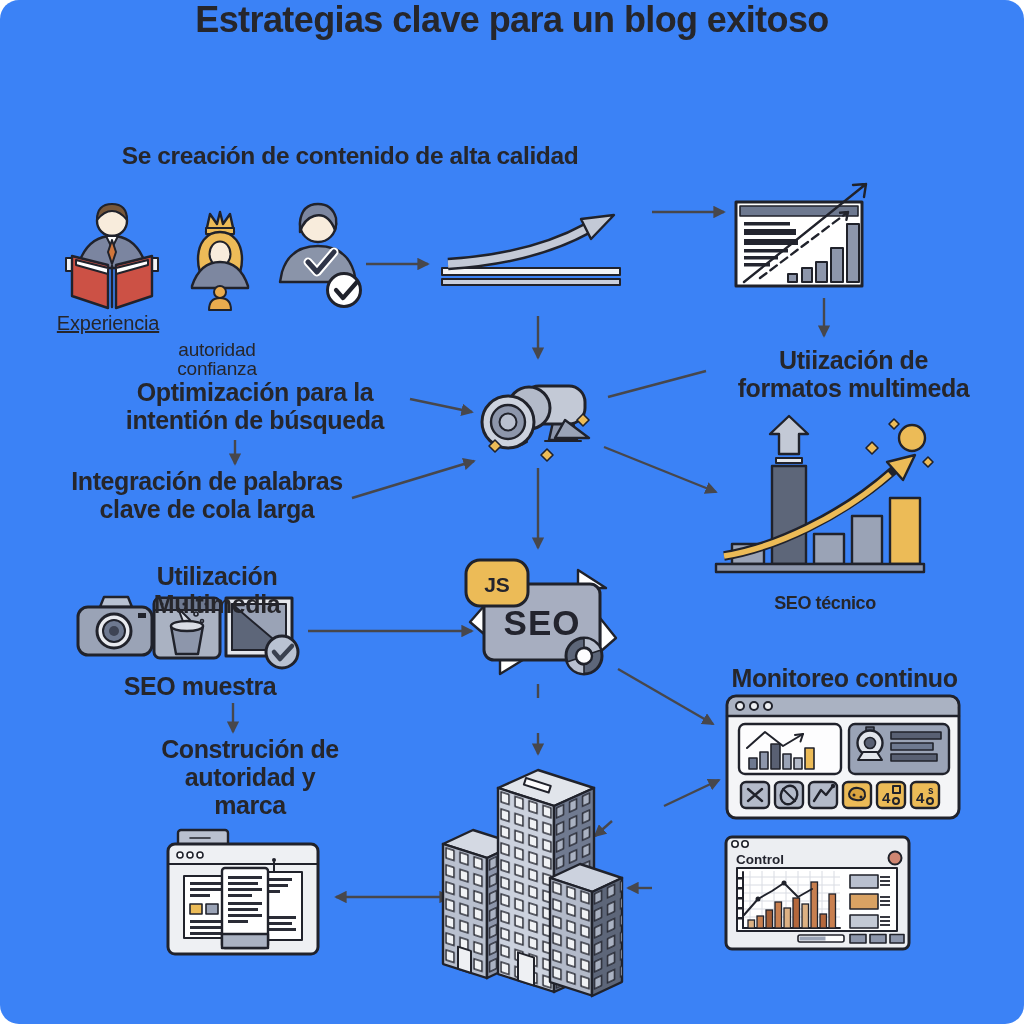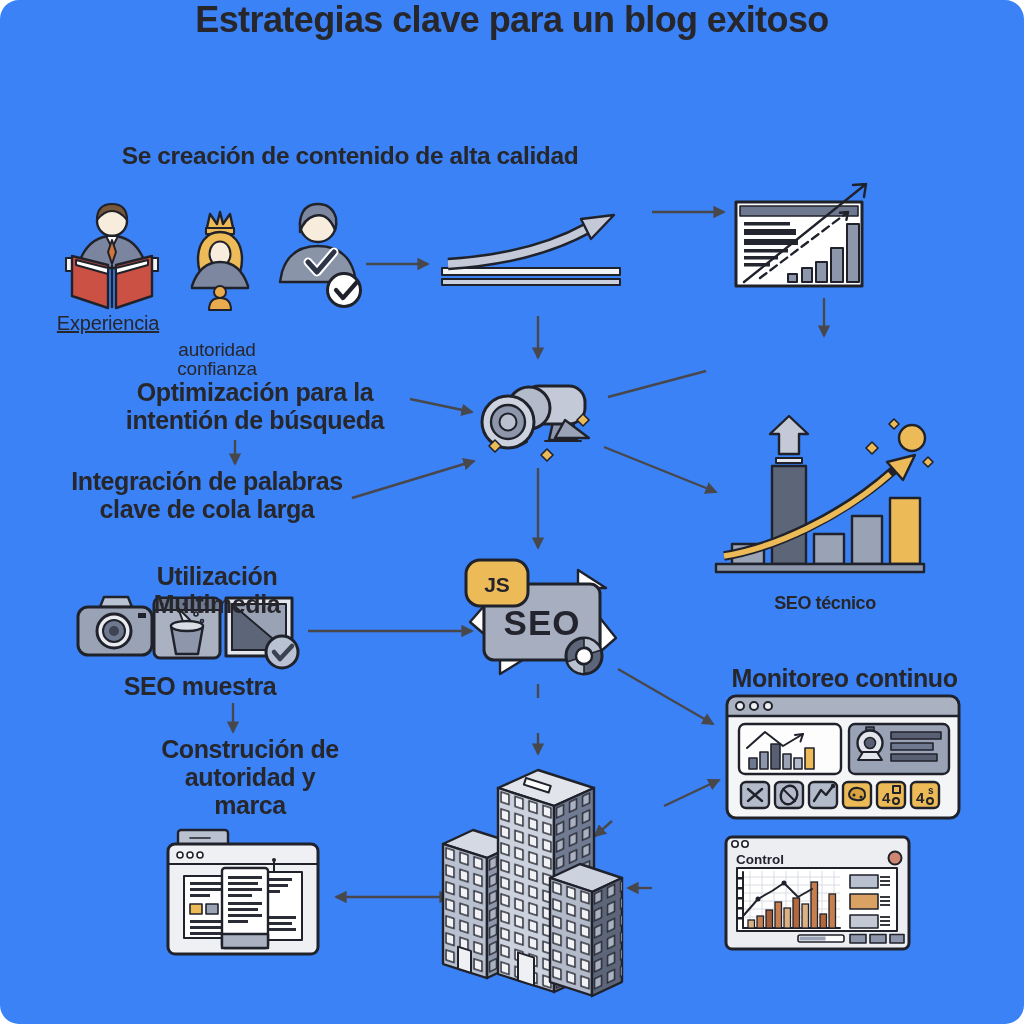--- a/index.html
+++ b/index.html
@@ -54,20 +54,22 @@
 
   <div class="lbl" style="left:0;top:52;width:1024px;font-size:36px;letter-spacing:-0.6px;">Estrategias clave para un blog exitoso</div>
   <div class="lbl" style="left:40px;top:142px;width:620px;font-size:24.5px;text-align:center;">Se creación de contenido de alta calidad</div>
   <div class="lbl w5" style="left:48px;top:312px;width:120px;font-size:20px;text-decoration:underline;">Experiencia</div>
   <div class="lbl w5" style="left:157px;top:312px;width:120px;font-size:19px;line-height:1.0;margin-top:28px;">autoridad
 confianza</div>
   <div class="lbl" style="left:80px;top:378px;width:350px;font-size:25px;">Optimización para la
 intentión de búsqueda</div>
   <div class="lbl" style="left:32px;top:467px;width:350px;font-size:25px;">Integración de palabras
 clave de cola larga</div>
+  <div class="lbl" style="left:711px;top:346px;width:285px;font-size:25px;">Utiización de
+formatos multimeda</div>
   <div class="lbl" style="left:92px;top:538px;width:250px;font-size:25px;margin-top:24px;">Utilización
 Multimedia</div>
   <div class="lbl" style="left:100px;top:672px;width:200px;font-size:25px;">SEO muestra</div>
   <div class="lbl" style="left:725px;top:593px;width:200px;font-size:18px;">SEO técnico</div>
   <div class="lbl" style="left:722px;top:664px;width:245px;font-size:25px;">Monitoreo continuo</div>
   <div class="lbl" style="left:125px;top:735px;width:250px;font-size:25px;">Construción de
 autoridad y
 marca</div>
 
   <svg class="ic" style="left:64px;top:196px;" width="96" height="118" viewBox="0 0 96 118">

